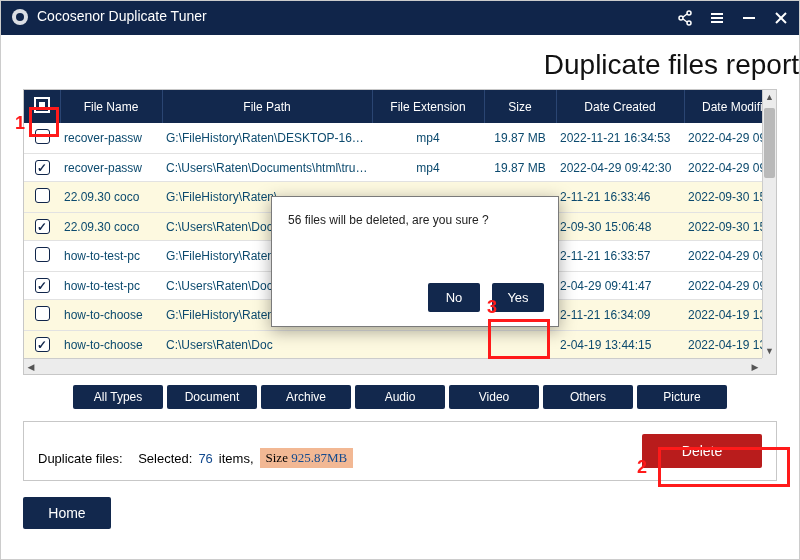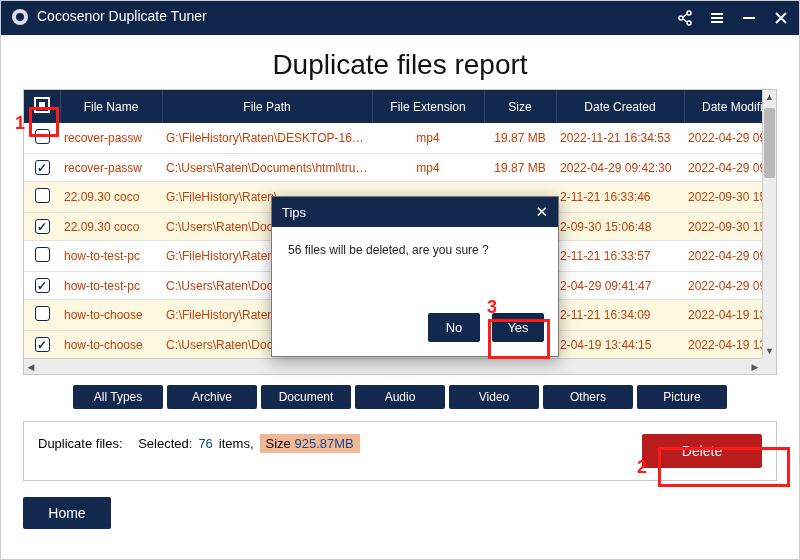--- a/index.html
+++ b/index.html
@@ -23,21 +23,21 @@
     background: #10254a;
     display: flex; align-items: center;
     color: #fff;
     padding: 0 10px;
     justify-content: space-between;
   }
   .titlebar-left { display: flex; align-items: flex-start; gap: 8px; font-size: 14px; font-weight: 500;}
   .titlebar-icons { display: flex; gap: 16px; align-items: center; }
   .titlebar-icons span { cursor: pointer; display:inline-flex; }
   .page-title {
-    text-align: center;
+    text-align: right;
     font-size: 28px;
     padding: 14px 0 8px 0;
     color: #111;
   }
   .table-wrap {
     margin: 0 22px;
     border: 1px solid #c7c7c7;
     position: relative;
     height: 286px;
     overflow: hidden;
@@ -50,21 +50,21 @@
     font-size: 12px;
     padding: 7px 4px;
     border-right: 1px solid #2a4572;
     white-space: nowrap; overflow: hidden;
   }
   tbody td {
     font-size: 12px;
     padding: 6px 4px;
     border-bottom: 1px solid #e2e2e2;
     white-space: nowrap; overflow: hidden; text-overflow: ellipsis;
-    color: #c2410c;
+    color: #0c4a6e;
   }
   tbody tr:nth-child(4n+1),
   tbody tr:nth-child(4n+2) { background:#fff; }
   
   tbody tr.tint { background:#fdf9e0; }
   col.cb { width:36px; }
   col.fn { width:102px; }
   col.fp { width:210px; }
   col.ext { width:112px; }
   col.sz { width:72px; }
@@ -109,26 +109,26 @@
     display:flex; gap:4px; justify-content:center; margin:10px 22px 0 22px;
   }
   .filter-btn {
     background:#12284d; color:#fff; font-size:12px;
     padding:5px 0; width:90px; text-align:center; border-radius:2px; cursor:pointer;
   }
   .status-bar {
     margin:12px 22px 0 22px;
     border:1px solid #c7c7c7;
     padding:12px 14px;
-    display:flex; align-items:flex-start; justify-content:space-between;
+    display:flex; align-items:flex-end; justify-content:space-between;
     font-size:13px;
   }
   .status-left { display:flex; align-items:center; gap:6px; flex-wrap:wrap;}
   .count-val { color:#134a8e; }
-  .size-chip { background:#f2b894; padding:2px 6px; }
+  .size-chip { background:#f2b894; padding:2px 6px;font-family:Liberation Serif, serif; }
   .size-val { color:#134a8e; }
   .delete-btn {
     background:#b91c1c; color:#fff; font-size:14px;
     padding:9px 0; width:120px; text-align:center; border-radius:2px; cursor:pointer;
   }
   .home-btn {
     margin:16px 22px;
     background:#12284d; color:#fff; font-size:14px;
     padding:8px 0; width:88px; text-align:center; border-radius:2px; cursor:pointer;
   }
@@ -307,22 +307,22 @@
     </div>
     <div class="scroll-x">
       <div class="arr lf">◀</div>
       <div class="arr rt">▶</div>
     </div>
     <div class="corner"></div>
   </div>
 
   <div class="filter-row">
     <div class="filter-btn">All Types</div>
+    <div class="filter-btn">Document</div>
     <div class="filter-btn">Archive</div>
-    <div class="filter-btn">Document</div>
     <div class="filter-btn">Audio</div>
     <div class="filter-btn">Video</div>
     <div class="filter-btn">Others</div>
     <div class="filter-btn">Picture</div>
   </div>
 
   <div class="status-bar">
     <div class="status-left">
       <span>Duplicate files:</span>
       <span>&nbsp;</span>
@@ -333,24 +333,20 @@
         <span>Size</span>
         <span class="size-val">925.87MB</span>
       </span>
     </div>
     <div class="delete-btn">Delete</div>
   </div>
 
   <div class="home-btn">Home</div>
 
   <div class="modal">
-    <div class="modal-hdr">
-      <span>Tips</span>
-      <span class="close-x">✕</span>
-    </div>
     <div class="modal-body">56 files will be deleted, are you sure ?</div>
     <div class="modal-foot">
       <div class="m-btn">No</div>
       <div class="m-btn">Yes</div>
     </div>
   </div>
 
   <div class="annot" style="left:28px; top:106px; width:30px; height:30px;"></div>
   <div class="annot-label" style="left:14px; top:112px;">1</div>
 

